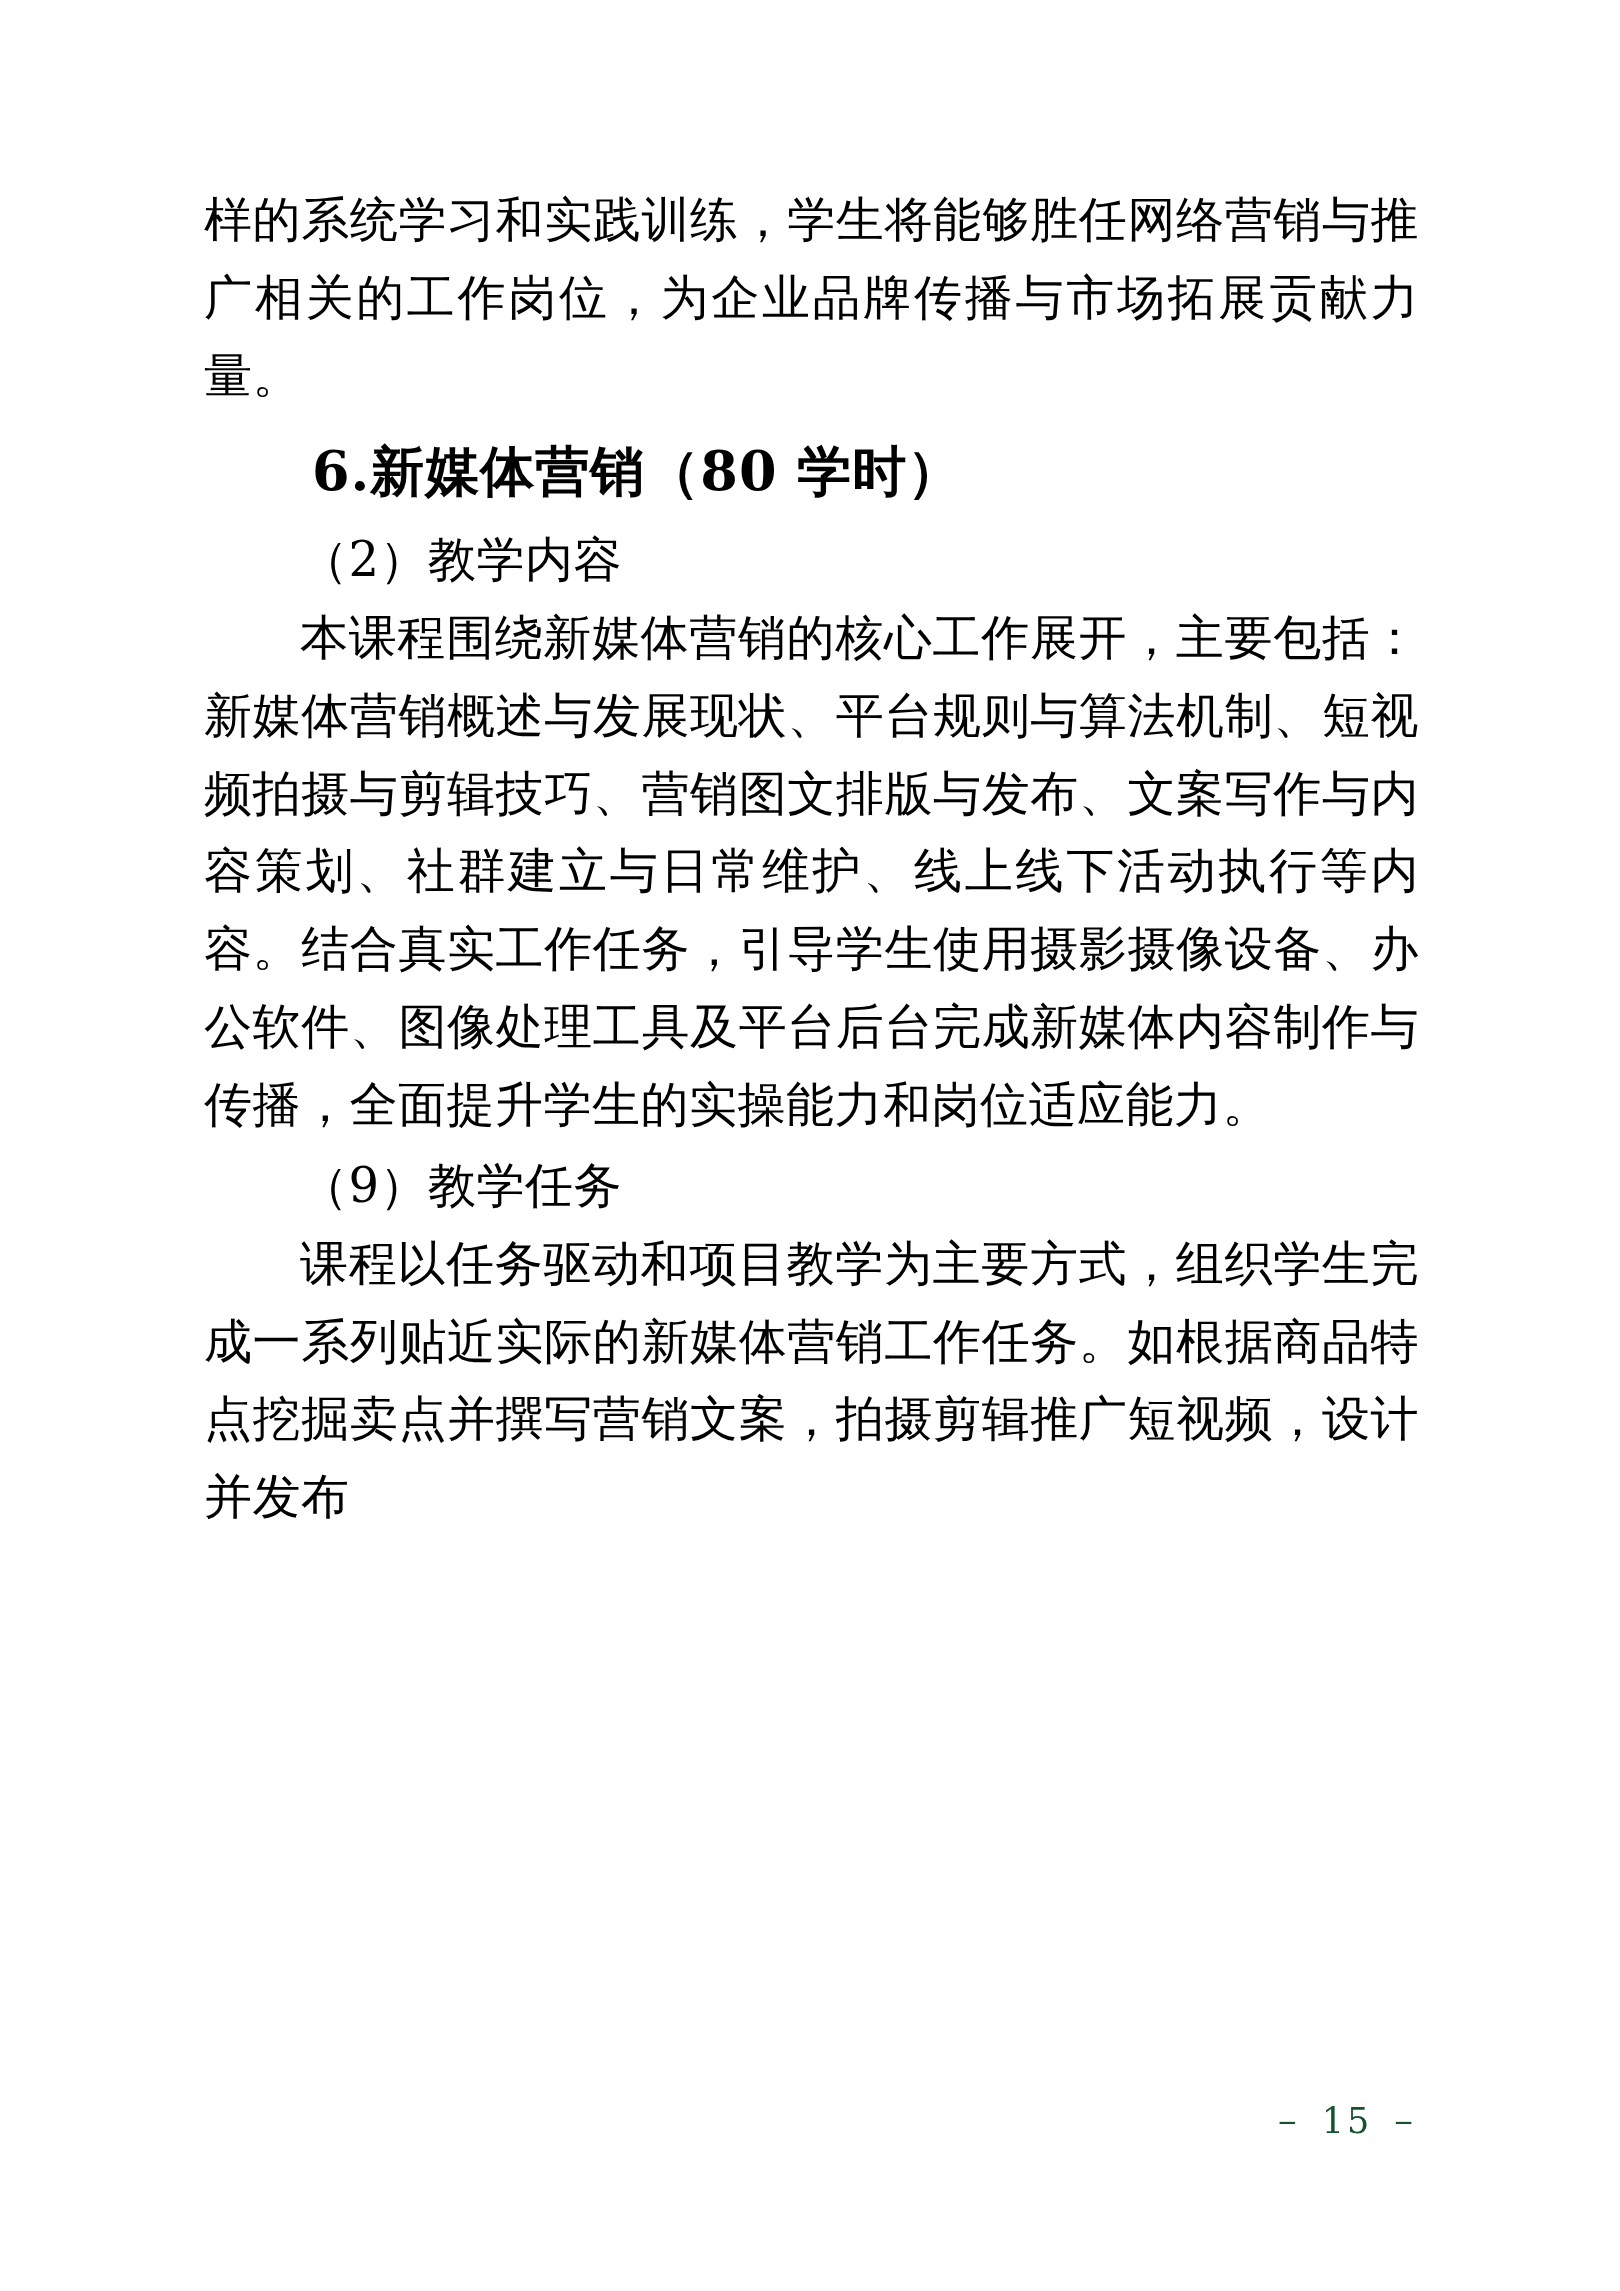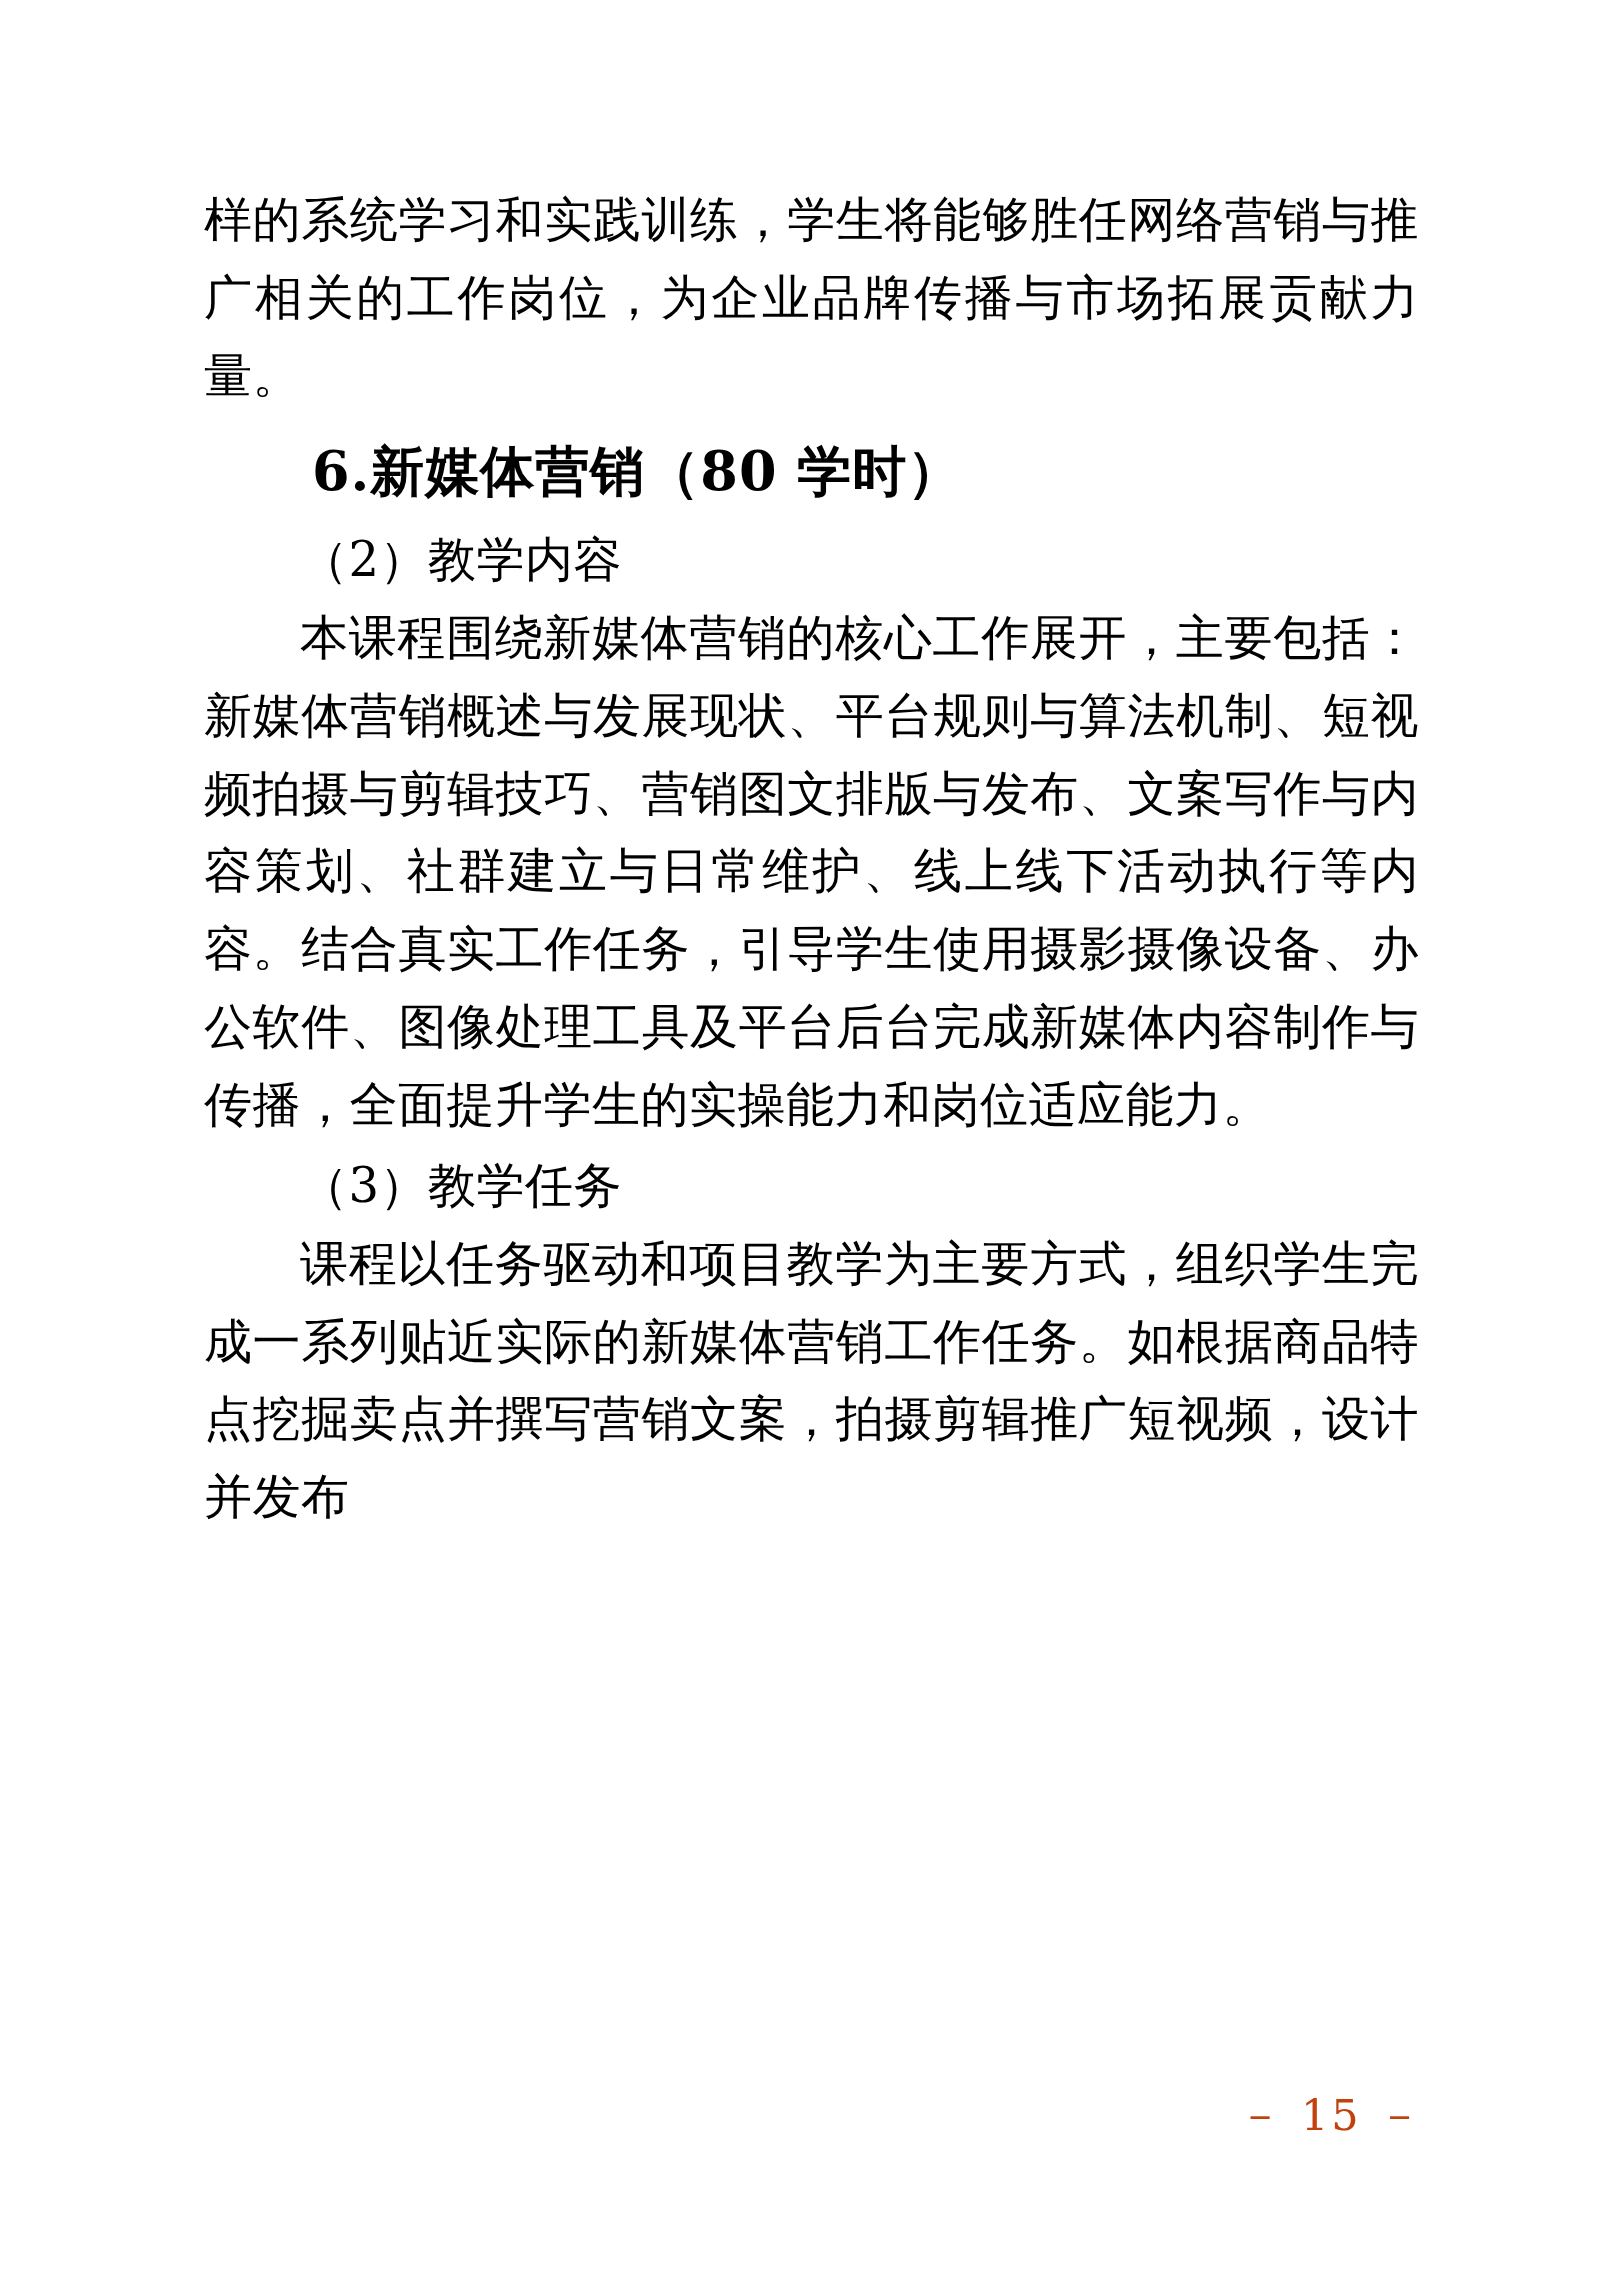--- a/index.html
+++ b/index.html
@@ -47,43 +47,43 @@
     letter-spacing: 1px;
   }
   .subheading {
     text-indent: 2em;
     margin-top: 3.9px;
   }
   .page-number {
     position: absolute;
     right: 196px;
     bottom: 147px;
-    font-size: 43px;
+    font-size: 35px;
     font-family: "DejaVu Serif", "Liberation Serif", serif;
     letter-spacing: 2.9px;
-    color: #c2410c;
+    color: #14532d;
   }
 </style>
 </head>
 <body>
 
 <div class="page">
   <div class="content">
 
     <p class="cont">样的系统学习和实践训练，学生将能够胜任网络营销与推广相关的工作岗位，为企业品牌传播与市场拓展贡献力量。</p>
 
     <p class="heading">6.新媒体营销（80 学时）</p>
 
 
 
     <p class="subheading">（2）教学内容</p>
 
     <p class="indent">本课程围绕新媒体营销的核心工作展开，主要包括：新媒体营销概述与发展现状、平台规则与算法机制、短视频拍摄与剪辑技巧、营销图文排版与发布、文案写作与内容策划、社群建立与日常维护、线上线下活动执行等内容。结合真实工作任务，引导学生使用摄影摄像设备、办公软件、图像处理工具及平台后台完成新媒体内容制作与传播，全面提升学生的实操能力和岗位适应能力。</p>
 
-    <p class="subheading">（3）教学任务</p>
+    <p class="subheading">（9）教学任务</p>
 
     <p class="indent">课程以任务驱动和项目教学为主要方式，组织学生完成一系列贴近实际的新媒体营销工作任务。如根据商品特点挖掘卖点并撰写营销文案，拍摄剪辑推广短视频，设计并发布</p>
 
   </div>
 
   <div class="page-number">－ 15 －</div>
 </div>
 
 
 </body></html>

